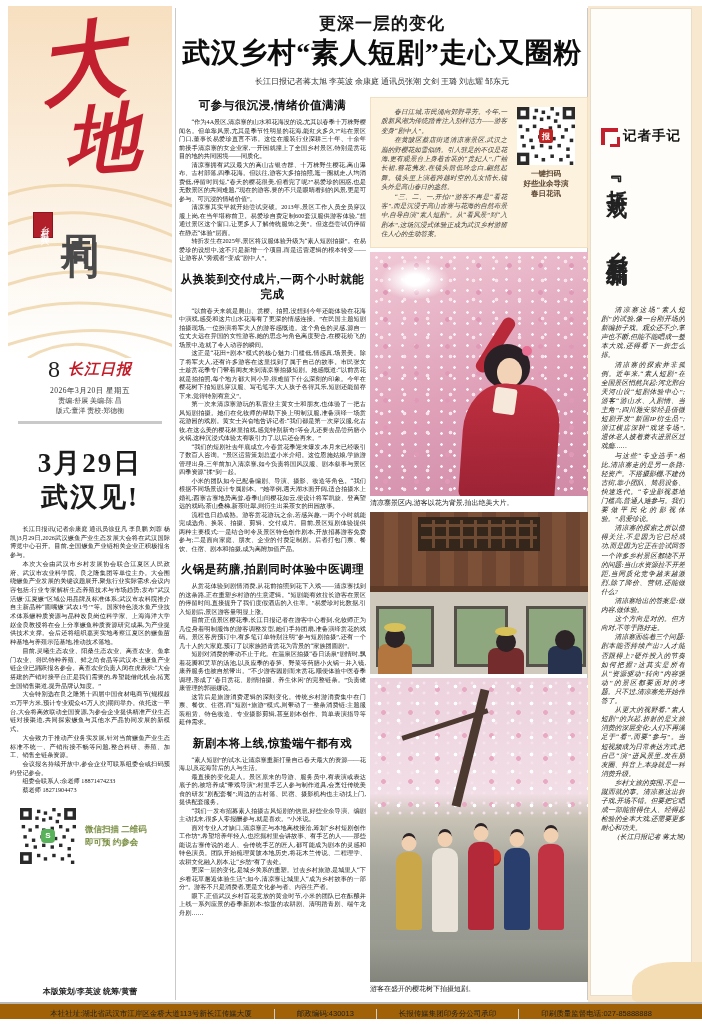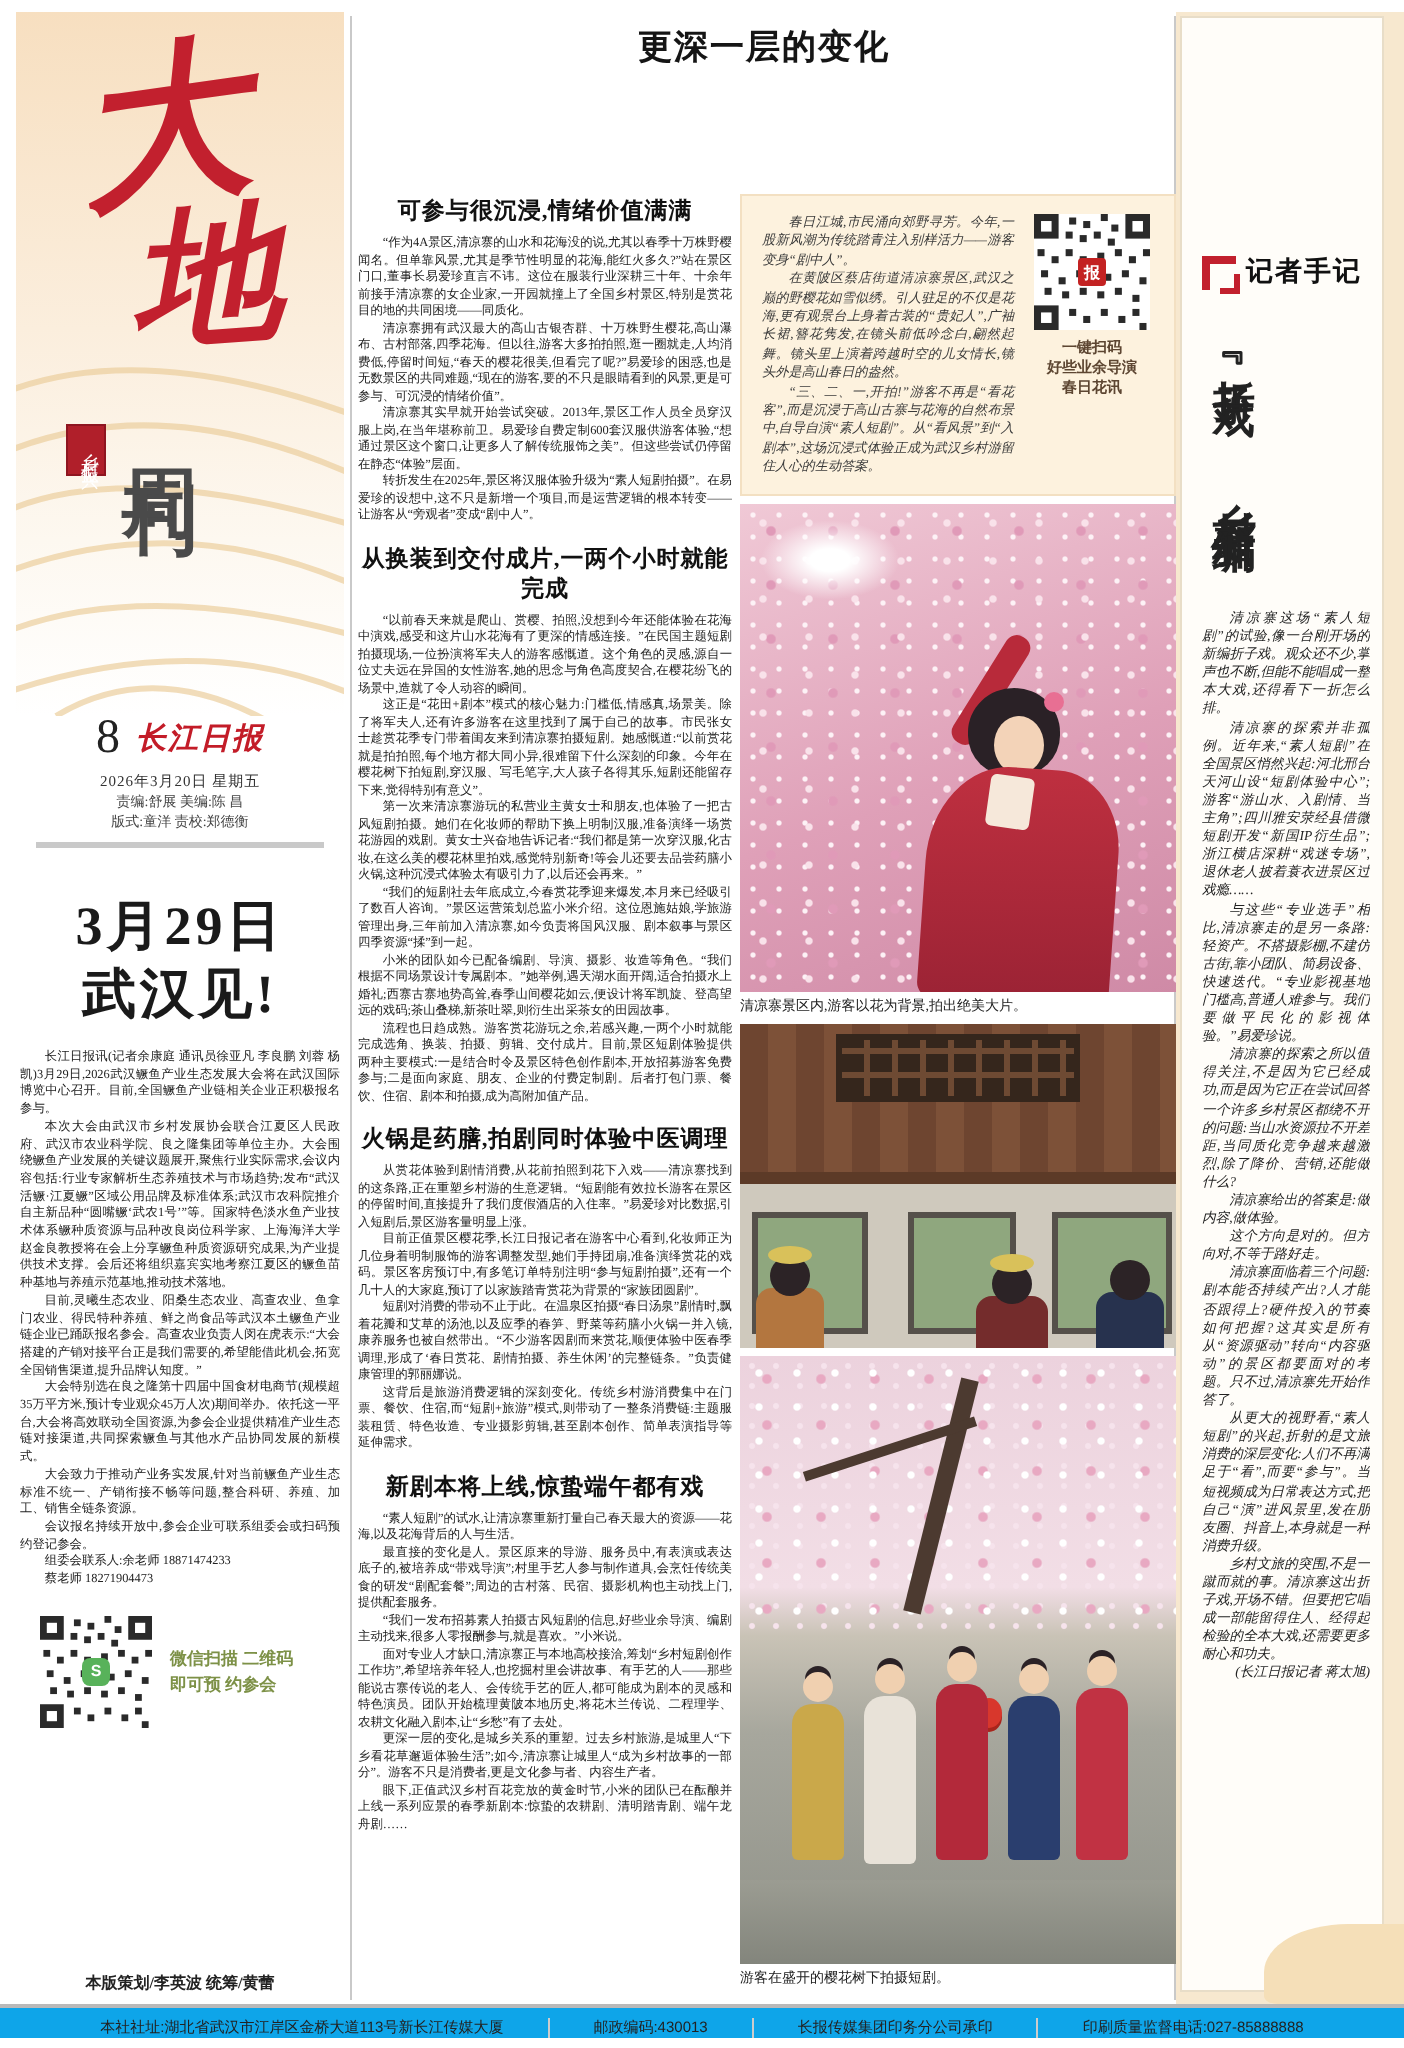--- a/index.html
+++ b/index.html
@@ -139,21 +139,21 @@
   .rn-title{font-size:13.5px;font-weight:800;color:#111;letter-spacing:1px;}
   .rn-vert{position:absolute;left:6px;top:160px;height:270px;writing-mode:vertical-rl;
     font-size:21px;font-weight:900;color:#222;letter-spacing:4px;line-height:40px;}
   .rn-vert .c2{margin-top:36px;font-size:22px;}
   .rn-body{position:absolute;left:10px;top:296px;width:84px;height:574px;overflow:hidden;
     font-size:6.8px;line-height:9.1px;text-align:justify;font-style:italic;color:#222;}
   .rn-body p{margin:0;text-indent:2em;}
   .rn-attr{text-indent:0;text-align:right;font-style:italic;margin-top:2px;}
   
   .footer{position:absolute;left:0;top:1002px;width:702px;border-top:2px solid #b9b9b9;
-    background:#0ea5e9;padding-top:5px;display:flex;justify-content:center;gap:0;
+    background:#a16207;padding-top:5px;display:flex;justify-content:center;gap:0;
     font-size:7.5px;color:#222;font-family:"Liberation Sans",sans-serif;}
   .footer .fi{padding:0 22px;border-right:1px solid #ccc;}
   .footer .fi:last-child{border-right:none;}
   .corner-blob{position:absolute;right:0;top:962px;width:70px;height:40px;background:#f5dfb8;
     border-radius:60% 0 0 10%;}
 </style>
 </head>
 <body>
 
 <div class="page">
@@ -250,20 +250,22 @@
       </div>
       <div class="la-qr-note">微信扫描 二维码即可预 约参会</div>
     </div>
   </div>
   <div class="plan-line">本版策划/李英波 统筹/黄蕾</div>
 
   <div class="vrule1"></div>
   <div class="vrule2"></div>
 
   <div class="kicker">更深一层的变化</div>
+  <div class="headline">武汉乡村“素人短剧”走心又圈粉</div>
+  <div class="byline">长江日报记者蒋太旭 李英波 余康庭 通讯员张潮 文剑 王璐 刘志耀 邹东元</div>
 
   <div class="maincol">
     <h3 class="sec">可参与很沉浸,情绪价值满满</h3>
     <p class="bp">“作为4A景区,清凉寨的山水和花海没的说,尤其以春季十万株野樱闻名。但单靠风景,尤其是季节性明显的花海,能红火多久?”站在景区门口,董事长易爱珍直言不讳。这位在服装行业深耕三十年、十余年前接手清凉寨的女企业家,一开园就撞上了全国乡村景区,特别是赏花目的地的共同困境——同质化。</p>
     <p class="bp">清凉寨拥有武汉最大的高山古银杏群、十万株野生樱花,高山瀑布、古村部落,四季花海。但以往,游客大多拍拍照,逛一圈就走,人均消费低,停留时间短,“春天的樱花很美,但看完了呢?”易爱珍的困惑,也是无数景区的共同难题,“现在的游客,要的不只是眼睛看到的风景,更是可参与、可沉浸的情绪价值”。</p>
     <p class="bp">清凉寨其实早就开始尝试突破。2013年,景区工作人员全员穿汉服上岗,在当年堪称前卫。易爱珍自费定制600套汉服供游客体验,“想通过景区这个窗口,让更多人了解传统服饰之美”。但这些尝试仍停留在静态“体验”层面。</p>
     <p class="bp">转折发生在2025年,景区将汉服体验升级为“素人短剧拍摄”。在易爱珍的设想中,这不只是新增一个项目,而是运营逻辑的根本转变——让游客从“旁观者”变成“剧中人”。</p>
     <h3 class="sec">从换装到交付成片,一两个小时就能完成</h3>
     <p class="bp">“以前春天来就是爬山、赏樱、拍照,没想到今年还能体验在花海中演戏,感受和这片山水花海有了更深的情感连接。”在民国主题短剧拍摄现场,一位扮演将军夫人的游客感慨道。这个角色的灵感,源自一位丈夫远在异国的女性游客,她的思念与角色高度契合,在樱花纷飞的场景中,造就了令人动容的瞬间。</p>
     <p class="bp">这正是“花田+剧本”模式的核心魅力:门槛低,情感真,场景美。除了将军夫人,还有许多游客在这里找到了属于自己的故事。市民张女士趁赏花季专门带着闺友来到清凉寨拍摄短剧。她感慨道:“以前赏花就是拍拍照,每个地方都大同小异,很难留下什么深刻的印象。今年在樱花树下拍短剧,穿汉服、写毛笔字,大人孩子各得其乐,短剧还能留存下来,觉得特别有意义”。</p>

